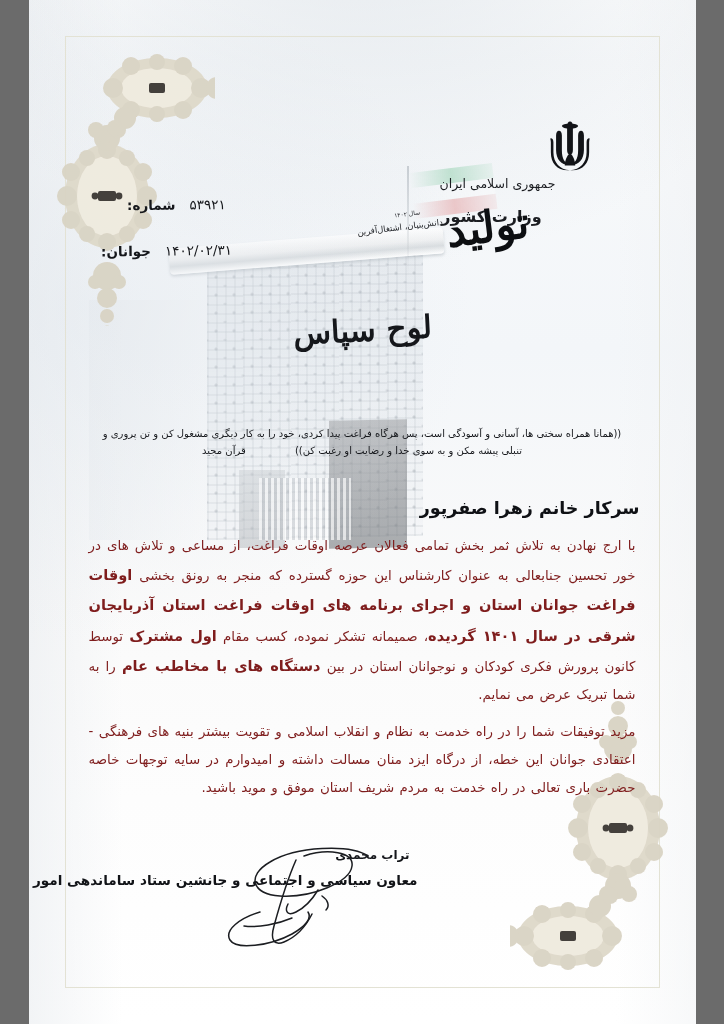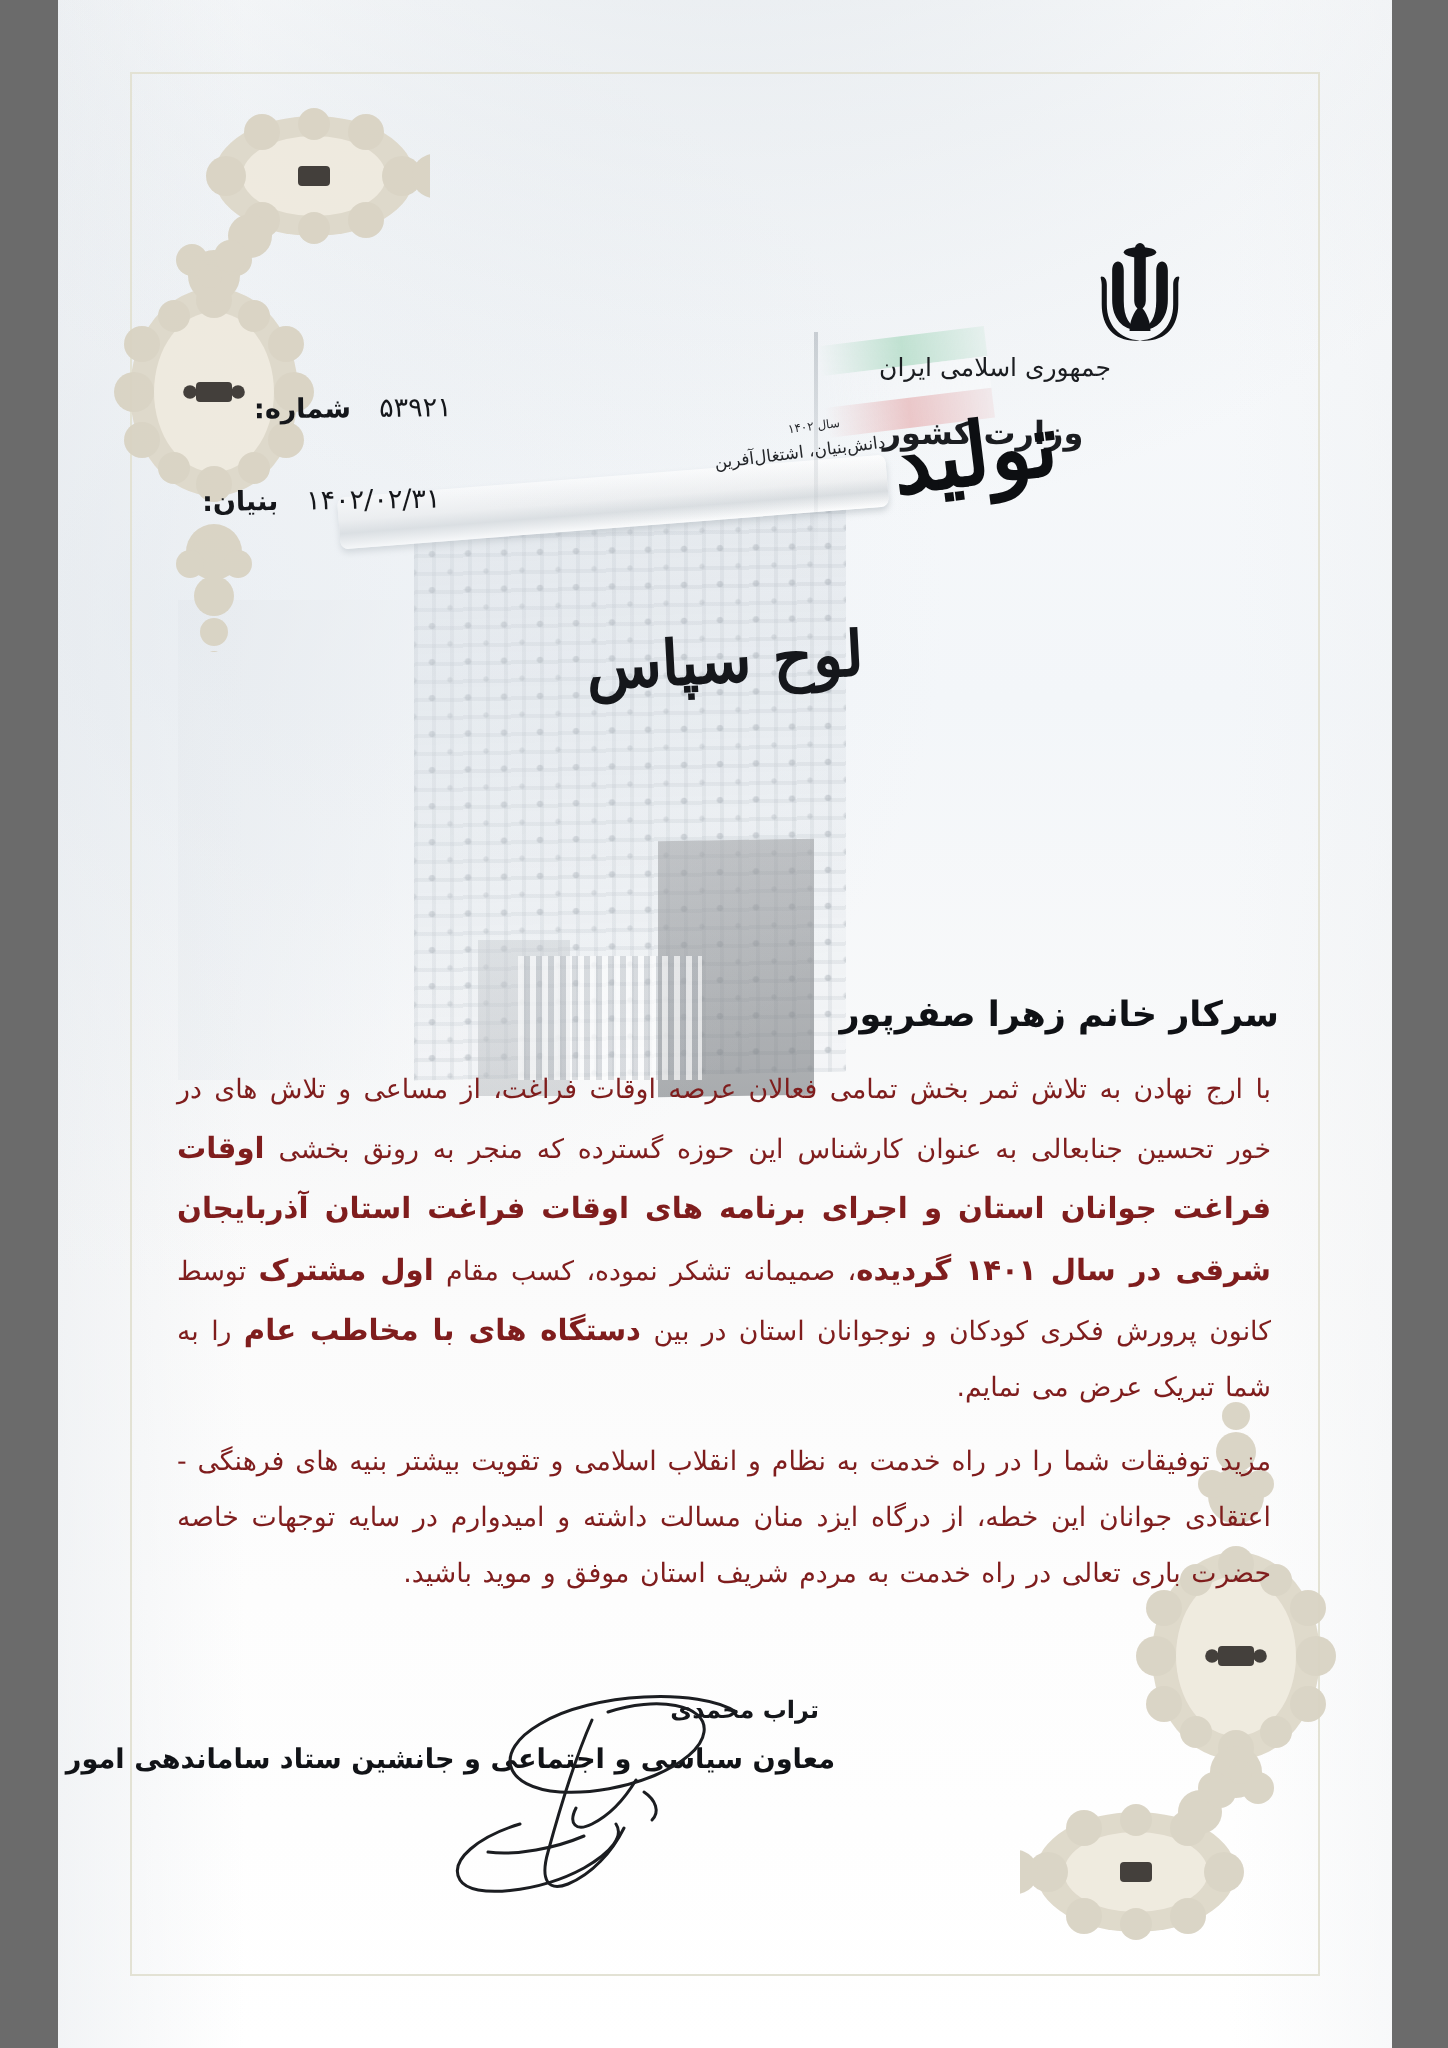--- a/index.html
+++ b/index.html
@@ -397,36 +397,40 @@
     <div class="l1">جمهوری اسلامی ایران</div>
     <div class="l2">وزارت کشور</div>
   </div>
 
   <div class="meta">
     <div class="row">
       <span class="lbl">شماره:</span>
       <span class="val">۵۳۹۲۱</span>
     </div>
     <div class="row">
-      <span class="lbl">بنیان:</span>
+      <span class="lbl">جوانان:</span>
       <span class="val">۱۴۰۲/۰۲/۳۱</span>
     </div>
   </div>
 
   <div class="slogan">
     <span class="big">تولید</span>
     <span class="small">دانش‌بنیان، اشتغال‌آفرین</span>
     <span class="tiny">سال ۱۴۰۲</span>
   </div>
 
   <div class="louh">
     <span>لوح سپاس</span>
   </div>
 
   <div class="verse">
+    <div class="fa">
+      <span>((همانا همراه سختی ها، آسانی و آسودگی است، پس هرگاه فراغت پیدا کردی، خود را به کار دیگری مشغول کن و تن پروری و تنبلی پیشه مکن و به سوی خدا و رضایت او رغبت کن))</span>
+      <span class="src">قرآن مجید</span>
+    </div>
   </div>
 
   <div class="recipient">سرکار خانم زهرا صفرپور</div>
 
   <div class="body">
     <p><span>با ارج نهادن به تلاش ثمر بخش تمامی فعالان عرصه اوقات فراغت، از مساعی و تلاش های در خور تحسین جنابعالی به عنوان کارشناس این حوزه گسترده که منجر به رونق بخشی </span><b>اوقات فراغت جوانان استان و اجرای برنامه های اوقات فراغت استان آذربایجان شرقی در سال ۱۴۰۱ گردیده</b><span>، صمیمانه تشکر نموده، کسب مقام </span><b>اول مشترک</b><span> توسط کانون پرورش فکری کودکان و نوجوانان استان در بین </span><b>دستگاه های با مخاطب عام</b><span> را به شما تبریک عرض می نمایم.</span></p>
     <p class="p2">مزید توفیقات شما را در راه خدمت به نظام و انقلاب اسلامی و تقویت بیشتر بنیه های فرهنگی - اعتقادی جوانان این خطه، از درگاه ایزد منان مسالت داشته و امیدوارم در سایه توجهات خاصه حضرت باری تعالی در راه خدمت به مردم شریف استان موفق و موید باشید.</p>
   </div>
 
   <div class="sign">

